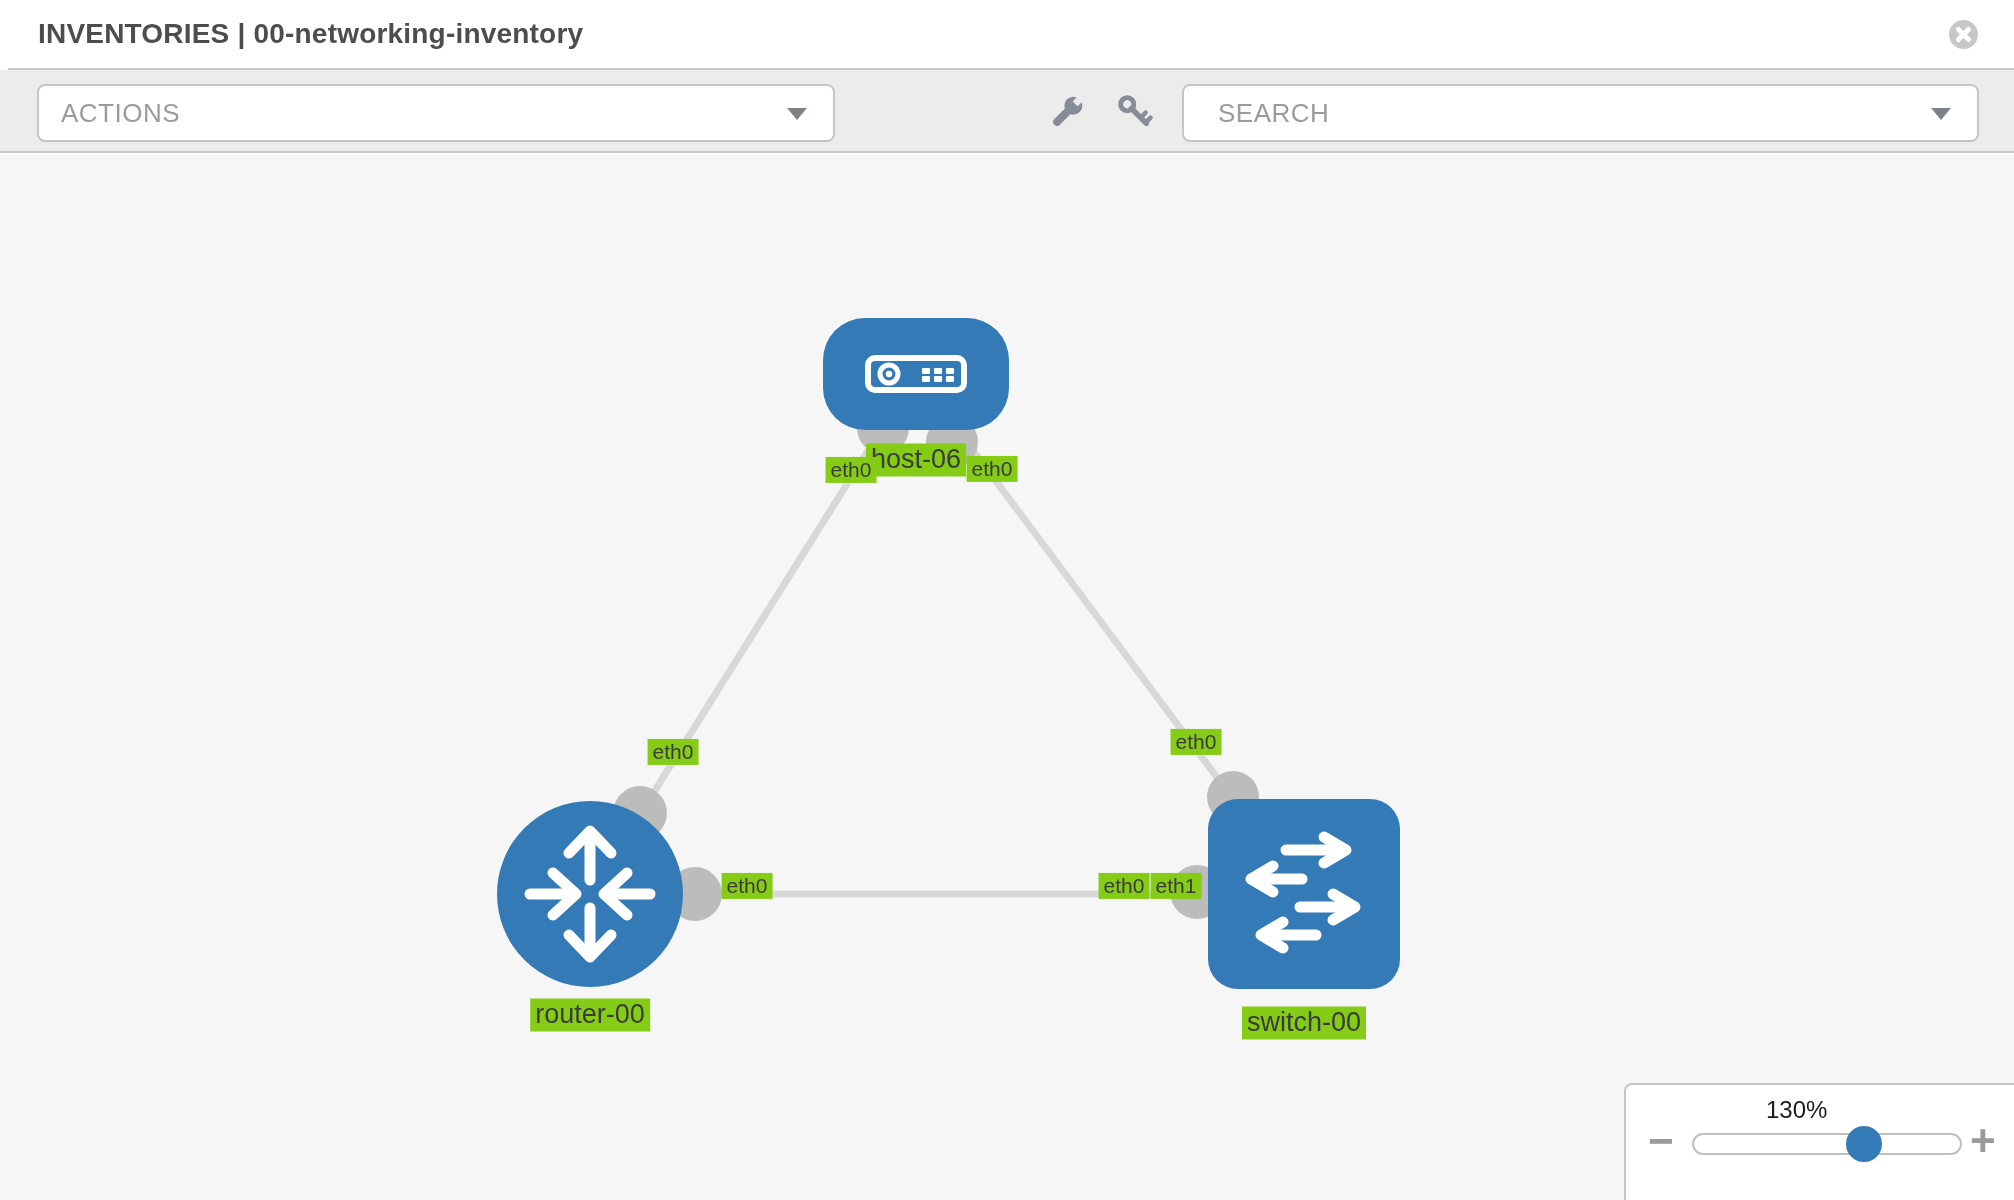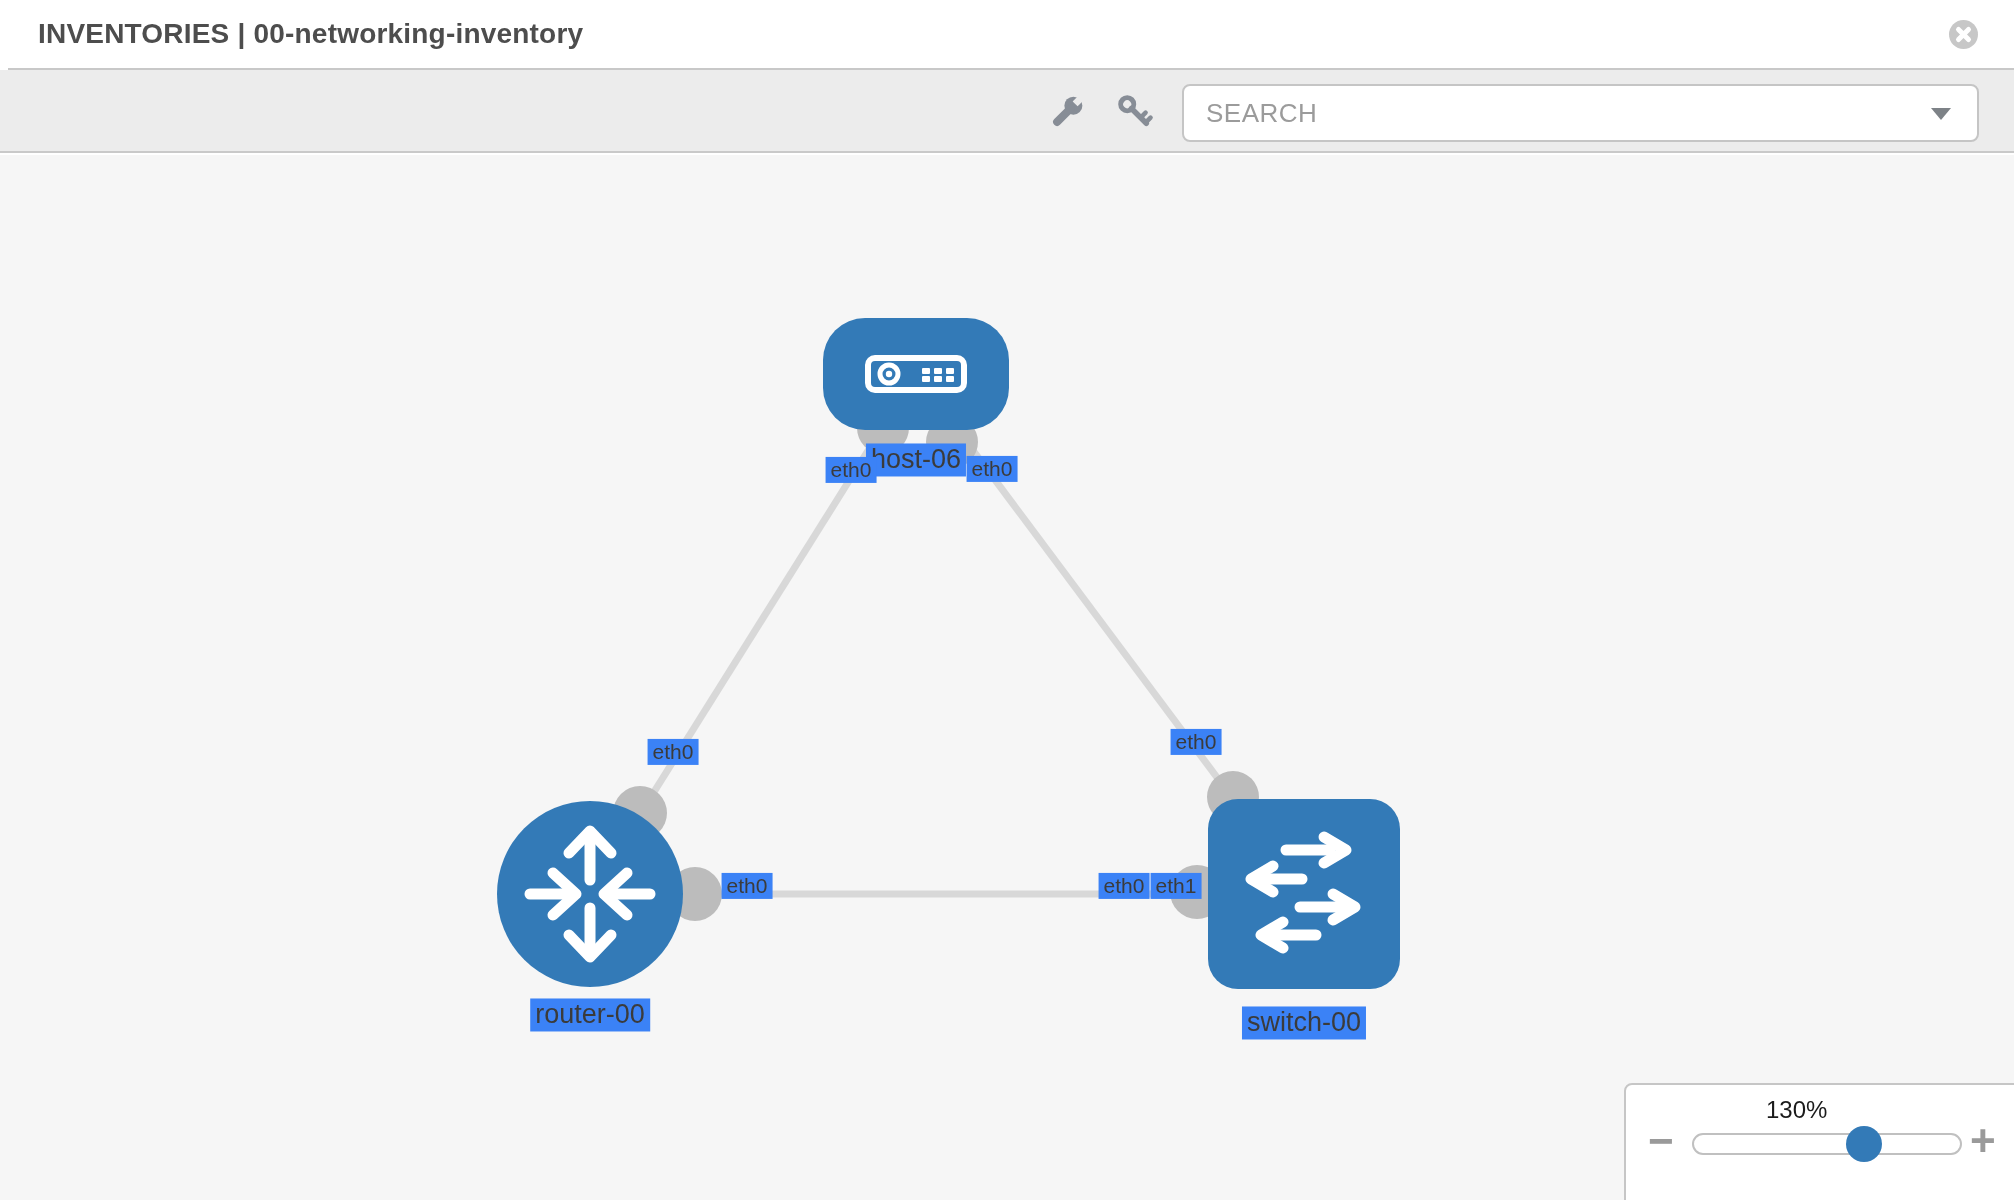--- a/index.html
+++ b/index.html
@@ -33,35 +33,35 @@
   }
   .select-box .ph {
     margin-left:22px; font-size:26px; color:#9b9b9b; letter-spacing:0.5px;
   }
   .caret {
     position:absolute; right:26px; top:50%; margin-top:-5px;
     width:0; height:0; border-left:10px solid transparent;
     border-right:10px solid transparent; border-top:12px solid #7d8287;
   }
   .actions-box { left:37px;  width:798px; }
-  .search-box  { left:1182px; width:797px; }
+  .search-box  { left:1182px; width:797px;padding-left:12px; }
   .tool-icon { position:absolute; top:0; width:44px; height:83px; cursor:pointer;
     display:flex; align-items:center; justify-content:center; }
   .tool-wrench { left:1045px; }
   .tool-key    { left:1113px; }
 
   
   .canvas {
     position:absolute; left:0; top:155px; width:2014px; height:1045px;
     background:#f6f6f6; overflow:hidden;
   }
   .canvas svg { position:absolute; left:0; top:0; }
   .net-label {
     position:absolute; transform:translate(-50%,-50%);
-    background:#3b82f6; color:#3b3b3b; white-space:nowrap;
+    background:#84cc16; color:#3b3b3b; white-space:nowrap;
     padding:1px 5px; line-height:1.15;
   }
   .iface-label { font-size:21px; }
   .node-label  { font-size:27px; }
 
   
   .zoom-panel {
     position:absolute; left:1624px; top:1083px; width:410px; height:140px;
     background:#ffffff; border:2px solid #c6c6c6; border-radius:8px;
   }
@@ -92,20 +92,24 @@
   <div class="close-btn">
     <svg width="29" height="29" viewBox="0 0 29 29">
       <line x1="9.5" y1="9.5" x2="19.5" y2="19.5" stroke="#ffffff" stroke-width="5" stroke-linecap="round"></line>
       <line x1="19.5" y1="9.5" x2="9.5" y2="19.5" stroke="#ffffff" stroke-width="5" stroke-linecap="round"></line>
     </svg>
   </div>
 </div>
 
 <div class="toolbar">
 
+  <div class="select-box actions-box">
+    <span class="ph">ACTIONS</span>
+    <span class="caret"></span>
+  </div>
 
   <div class="tool-icon tool-wrench">
     <svg width="44" height="50" viewBox="-22 -25 44 50">
       <g transform="rotate(45)">
         <circle cx="0" cy="-9" r="9" fill="#878d96"></circle>
         <rect x="-3.5" y="-22" width="7" height="10.5" fill="#ececec"></rect>
         <rect x="-4" y="-9" width="8" height="27" rx="4" fill="#878d96"></rect>
       </g>
     </svg>
   </div>

